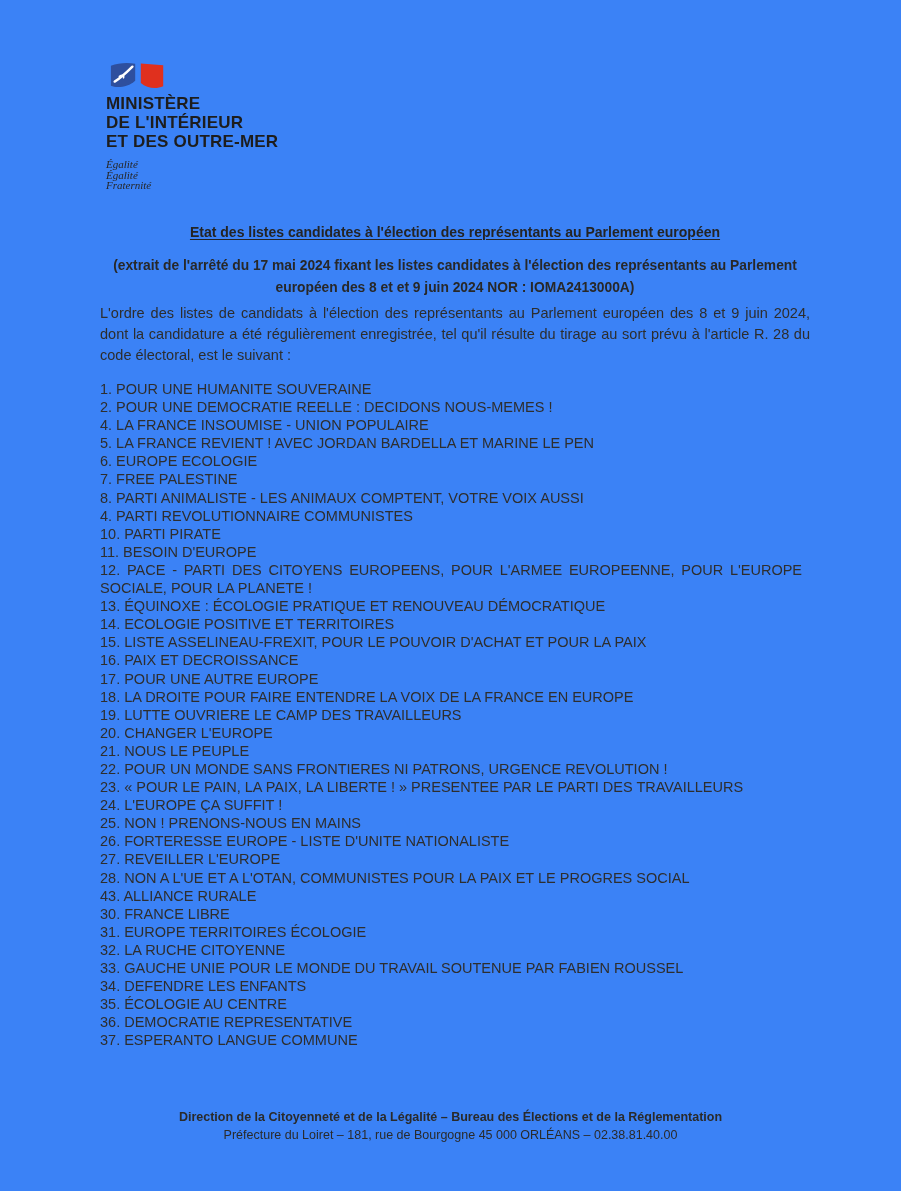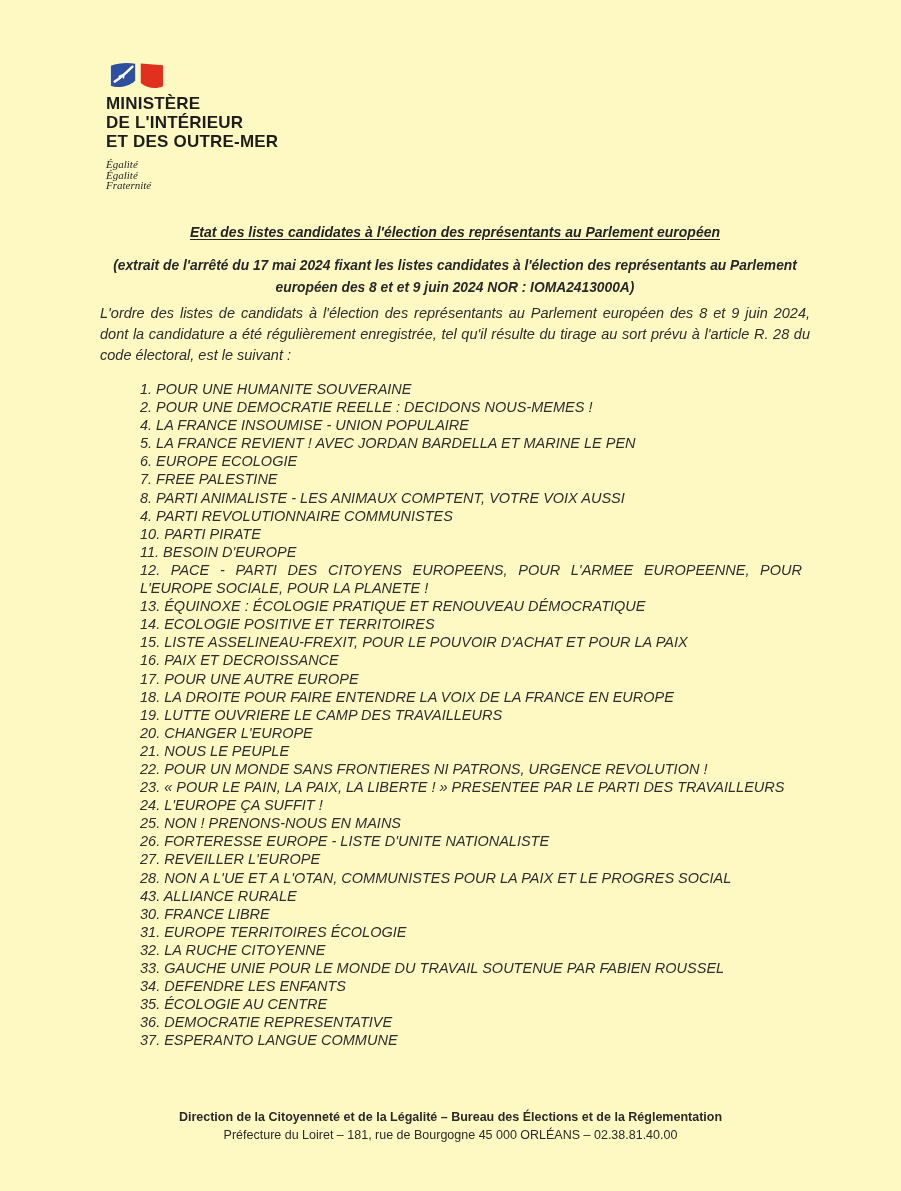--- a/index.html
+++ b/index.html
@@ -1,49 +1,49 @@
 <!DOCTYPE html>
 <html><head>
 <meta charset="utf-8">
 <style>
   html,body{margin:0;padding:0;background:#e9e9e9;}
   .page{
     position:relative;
     width:901px;height:1191px;
-    background:#fef9c3;
+    background:#3b82f6;
     font-family:"Liberation Sans",sans-serif;
     color:#2d2d2d;
     overflow:hidden;
     box-shadow:0 0 4px rgba(0,0,0,.2);
   }
   
   .gov-logo{position:absolute;left:106px;top:62px;width:260px;}
   .flag{display:block;width:62px;height:28px;margin-left:1px;}
   .ministry{margin-top:4px;font-weight:bold;font-size:17px;line-height:19px;
             color:#1d1d1d;letter-spacing:.2px;}
   .motto{margin-top:8px;font-family:"Liberation Serif",serif;font-style:italic;
          font-size:11px;line-height:10.7px;color:#262626;}
   
-  .content{position:absolute;left:100px;top:0;width:710px;height:894px;font-style:italic;}
+  .content{position:absolute;left:100px;top:0;width:710px;height:894px;}
   .doc-title{
     position:absolute;top:224px;left:0;right:0;margin:0;
     font-size:14px;font-weight:bold;text-align:center;
     text-decoration:underline;text-underline-offset:2px;color:#242424;
   }
   .doc-subtitle{
     position:absolute;top:255px;left:8px;right:8px;margin:0;
     font-size:13.8px;font-weight:bold;line-height:22px;text-align:center;color:#282828;
   }
   .doc-intro{
     position:absolute;top:303px;left:0;right:0;margin:0;
     font-size:14.5px;line-height:21px;text-align:justify;color:#2d2d2d;
   }
   .candidate-list{
     position:absolute;top:380px;left:0;right:8px;
-    font-size:14.5px;line-height:18.1px;color:#2e2e2e;margin-left:40px;
+    font-size:14.5px;line-height:18.1px;color:#2e2e2e;
   }
   .candidate-list .list-line{text-align:justify;}
   
   .page-footer{
     position:absolute;top:1108px;left:0;right:0;
     text-align:center;font-size:12.5px;line-height:18px;color:#2a2a2a;
   }
   .footer-line1{font-weight:bold;}
 </style>
 </head>

